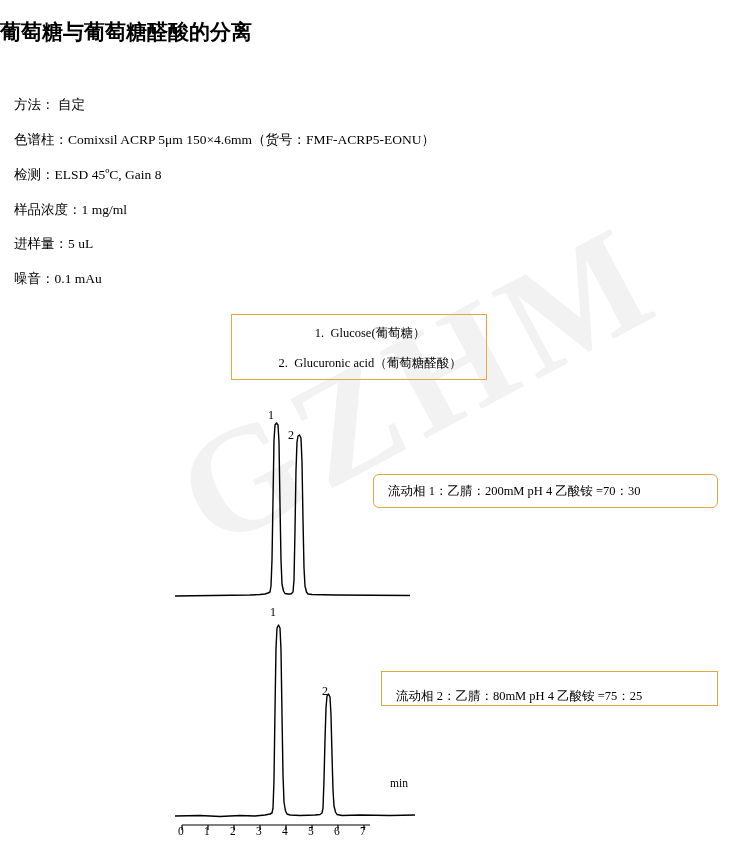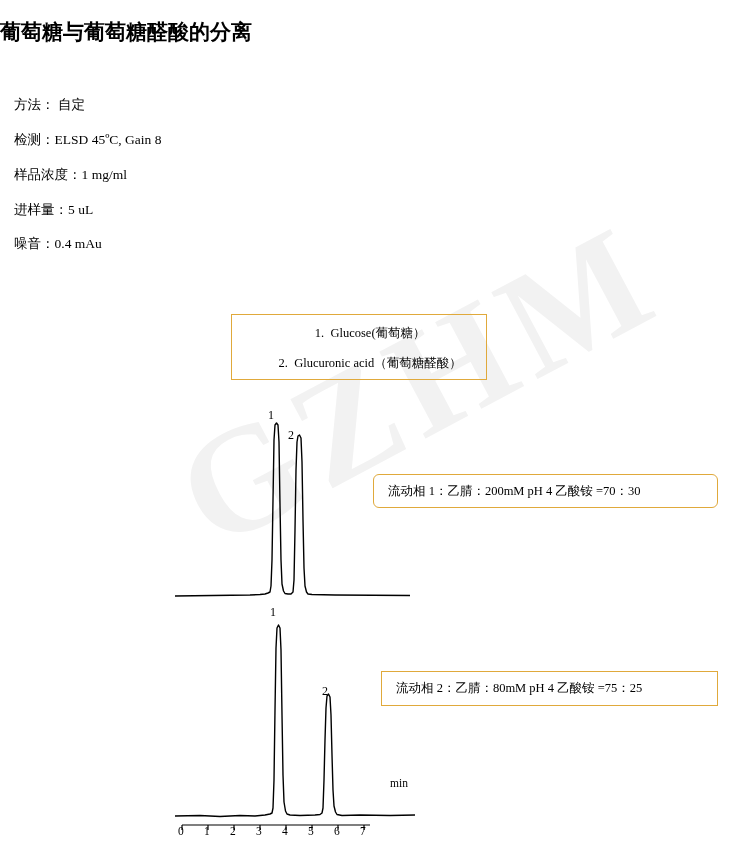--- a/index.html
+++ b/index.html
@@ -101,20 +101,21 @@
     top: 474px;
     width: 345px;
     height: 34px;
     border-radius: 6px;
   }
   #mobile2 {
     left: 381px;
     top: 671px;
     width: 337px;
     height: 35px;
+    align-items: flex-end;
   }
   .chrom {
     position: absolute;
     z-index: 2;
   }
   #chrom1 { left: 160px; top: 400px; }
   #chrom2 { left: 160px; top: 600px; }
   .peak-label {
     position: absolute;
     font-size: 12px;
@@ -132,24 +133,25 @@
 <body>
 
 <div class="page">
 
   <div class="watermark">GZHM</div>
 
   <div class="title">葡萄糖与葡萄糖醛酸的分离</div>
 
   <div class="meta">
     <div class="meta-line">方法：  自定</div>
+    <div class="meta-line">色谱柱：Comixsil ACRP 5μm 150×4.6mm（货号：FMF-ACRP5-EONU）</div>
     <div class="meta-line">检测：ELSD 45ºC, Gain 8</div>
     <div class="meta-line">样品浓度：1 mg/ml</div>
     <div class="meta-line">进样量：5 uL</div>
-    <div class="meta-line">噪音：0.4 mAu</div>
+    <div class="meta-line">噪音：0.1 mAu</div>
   </div>
 
   <div class="legend-box">
     <div class="legend-item">
       <span class="legend-num">1.</span><span>Glucose(葡萄糖）</span>
     </div>
     <div class="legend-item">
       <span class="legend-num">2.</span><span>Glucuronic acid（葡萄糖醛酸）</span>
     </div>
   </div>

